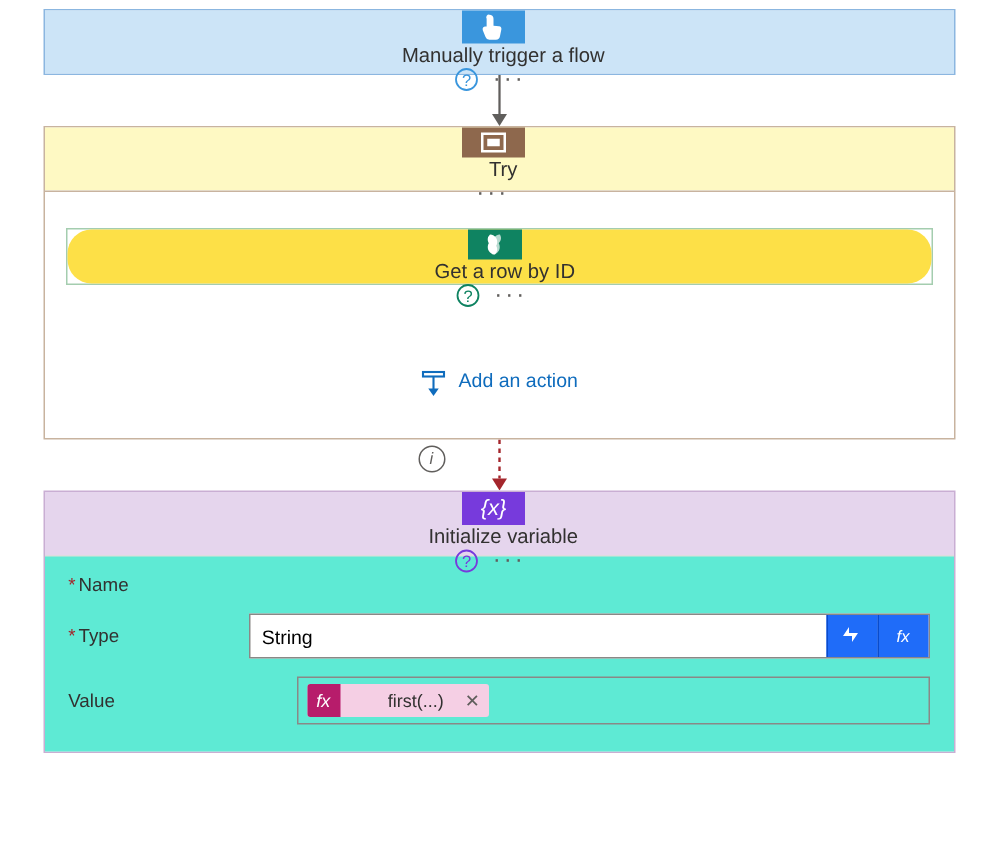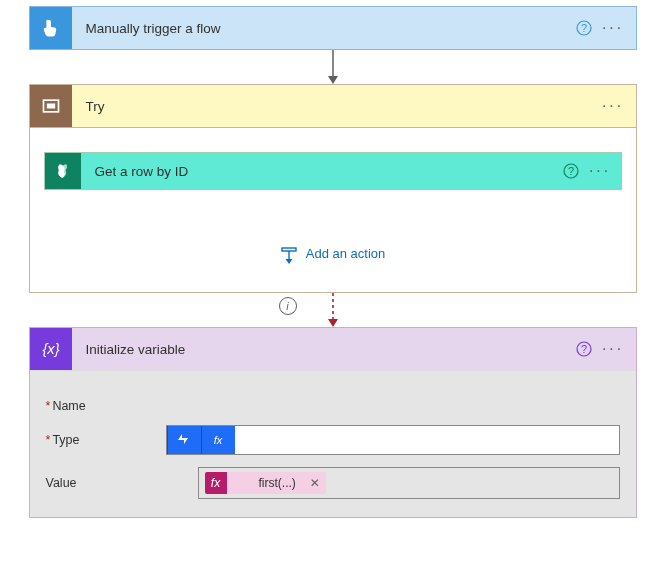--- a/index.html
+++ b/index.html
@@ -1,19 +1,19 @@
 <!DOCTYPE html>
 <html><head>
 <meta charset="utf-8">
 <style>
   * { box-sizing: border-box; margin: 0; padding: 0; }
   body { font-family: "Segoe UI", Arial, sans-serif; font-size: 13px; background: #fff; color: #323130; width: 665px; padding: 6px 0 30px; }
   .canvas { display: flex; flex-direction: column; align-items: center; }
   .card { width: 608px; border: 1px solid; position: relative; }
-  .header { display: flex; align-items: center; height: 42px; padding: 0 8px 0 0; }
+  .header { display: flex; align-items: center; height: 42px; padding: 0 8px 0 0; flex-direction: column; }
   .icon-tile { width: 42px; height: 42px; display: flex; align-items: center; justify-content: center; color: #fff; }
   .icon-tile.small { width: 36px; height: 36px; }
   .title { flex: 1; padding-left: 14px; font-size: 13.5px; }
   .right-icons { display: flex; align-items: center; gap: 6px; }
   .help, .dots, .info-badge { display: flex; align-items: center; justify-content: center; cursor: pointer; }
   .dots { font-size: 16px; letter-spacing: 2px; color: #605e5c; padding: 0 4px; }
   .help svg { width: 16px; height: 16px; }
   .arrow-down { height: 34px; display:flex; align-items:center; justify-content:center; }
   .arrow-dash { height: 34px; display:flex; align-items:center; justify-content:center; position: relative; }
   .info-badge { position:absolute; left:50%; top:4px; margin-left:-54px; width:18px; height:18px; border:1px solid #605e5c; border-radius:50%; font-size:11px; color:#605e5c; font-style:italic; background:#fff; }
@@ -24,30 +24,30 @@
   .tile-trigger { background: #3a96dd; }
 
   
   .scope { border-color: #c8b39f; }
   .scope .header { background: #fef9c3; }
   .tile-scope { background: #8e684d; }
   .scope-body { background:#fff; padding: 24px 14px 16px; border-top: 1px solid #c8b39f; display:flex; flex-direction:column; align-items:center; }
 
   
   .dv { border-color: #a4cdaf; width: 100%; }
-  .dv .header { background: #5eead4; height: 36px; padding-right:6px; }
+  .dv .header { background: #fde047; height: 36px; padding-right:6px;border-radius:16px; }
   .tile-dv { background: #0f8361; }
 
   .add-action { display:flex; gap:8px; color:#0f6cbd; margin-top: 56px; margin-bottom: 12px; font-size:13px; cursor:pointer; }
 
   
   .var { border-color: #c9aed3; }
   .var .header { background: #e5d5ed; }
   .tile-var { background: #773adc; }
-  .var-body { background:#e5e5e5; border-top:1px solid #ddd; padding: 28px 16px 18px; }
+  .var-body { background:#5eead4; border-top:1px solid #ddd; padding: 12px 16px 18px; }
   .field-row { display:flex; align-items:center; margin-bottom: 12px; }
   .field-row:last-child { margin-bottom: 0; gap: 32px; }
   .field-label { width: 120px; font-size:12.5px; }
   .req { color:#a4262c; margin-right:2px; }
   .field-input-wrap { flex:1; display:flex; border:1px solid #8a8886; background:#fff; height:30px; }
   .field-input { flex:1; border:none; outline:none; padding: 0 8px; font-size:13px; font-family:inherit; background:transparent; }
   .pill-btn { width:34px; display:flex; align-items:center; justify-content:center; background:#1f6cf9; color:#fff; border-left:1px solid #094bcc; cursor:pointer; }
   .pill-btn svg { width:16px; height:16px; }
   .value-wrap { flex:1; border:1px solid #8a8886; padding:4px 6px; min-height:30px; display:flex; align-items:center; }
   .token { display:inline-flex; align-items:center; background:#f5cfe4; border-radius:2px; height:22px; font-size:12px; }
@@ -161,20 +161,21 @@
         <span class="dots">···</span>
       </div>
     </div>
     <div class="var-body">
       <div class="field-row">
         <div class="field-label"><span class="req">*</span><span>Name</span></div>
       </div>
       <div class="field-row">
         <div class="field-label"><span class="req">*</span><span>Type</span></div>
         <div class="field-input-wrap">
+          <input class="field-input" value="String" style="">
           <div class="pill-btn">
             <svg viewBox="0 0 16 16">
                 <path fill="#fff" d="M2 8l4-6v4h6l-4 6v-4z"></path>
               </svg>
           </div>
           <div class="pill-btn">
             <svg viewBox="0 0 16 16">
                 <text x="8" y="12" text-anchor="middle" font-size="11" fill="#fff" font-style="italic">fx</text>
               </svg>
           </div>

